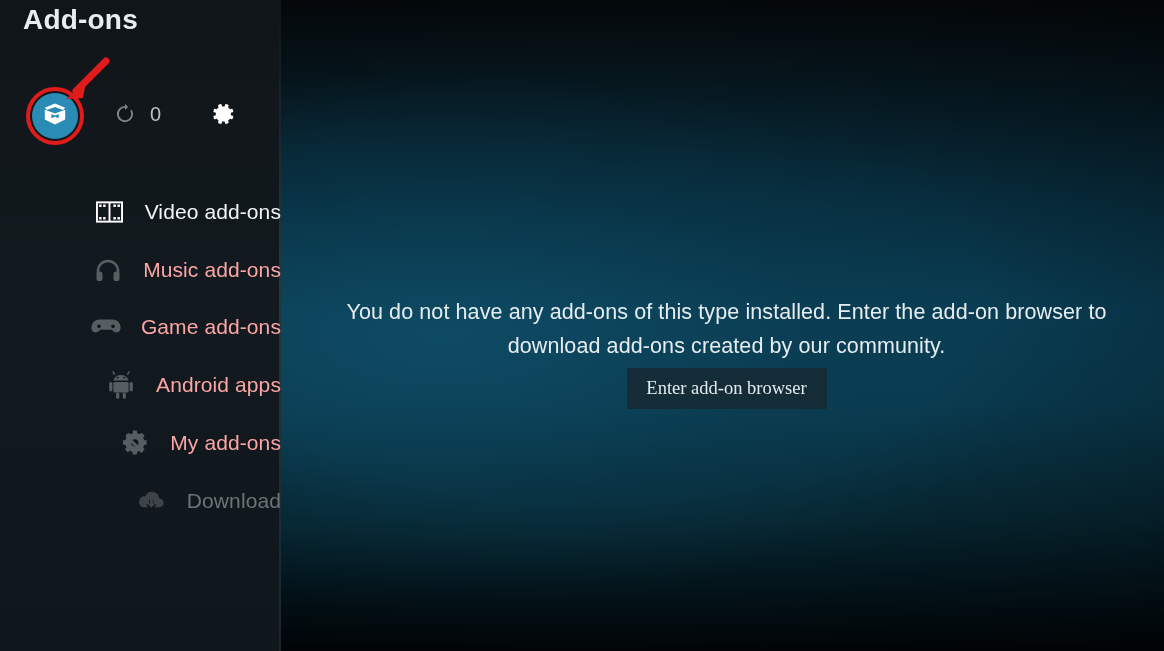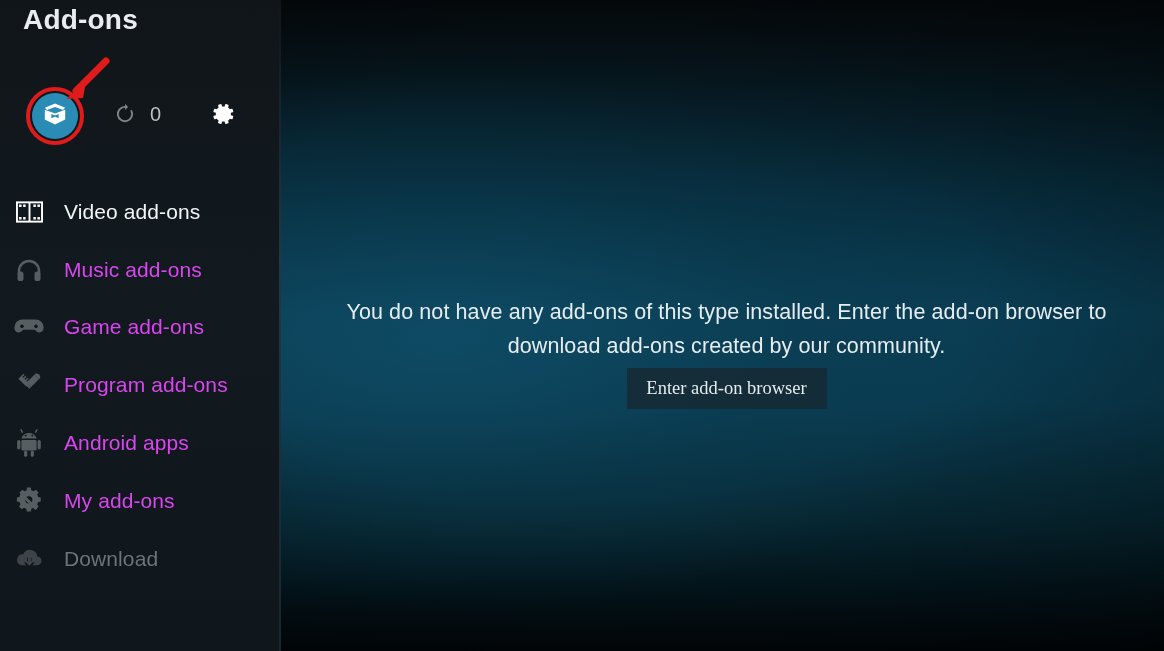--- a/index.html
+++ b/index.html
@@ -153,34 +153,35 @@
     top: 183px;
     width: 281px;
   }
   .menu-item {
     position: relative;
     height: 57.8px;
     display: flex;
     align-items: center;
     padding-left: 12px;
     box-sizing: border-box;
+    justify-content: flex-end;
   }
   .menu-icon {
     width: 34px;
     height: 30px;
     display: flex;
     align-items: center;
     justify-content: center;
     flex: 0 0 34px;
   }
   .menu-label {
     margin-left: 18px;
     font-size: 21px;
     font-weight: 400;
-    color: #d946ef;
+    color: #fca5a5;
     letter-spacing: 0.1px;
     white-space: nowrap;
   }
   .menu-item.active .menu-label { color: #f2f5f6; }
   .menu-item.dim .menu-label { color: #6d7477; }
   .menu-item.active .menu-icon svg { fill: #ffffff; stroke: #ffffff; }
   .menu-icon svg { fill: #575e62; stroke: #575e62; }
   .menu-item.dim .menu-icon svg { fill: #3d4346; stroke: #3d4346; }
 
   
@@ -311,38 +312,20 @@
       <span class="menu-icon">
         <svg width="30" height="20" viewBox="0 0 32 20">
           <path d="M9 2h14a8.6 8.6 0 0 1 8.6 8.6c0 3-1.9 5.3-4.4 5.3-2.2 0-3.2-1.2-5-3H9.8c-1.8 1.8-2.8 3-5 3C2.3 15.9.4 13.6.4 10.6A8.6 8.6 0 0 1 9 2z" stroke="none"></path>
           <circle cx="8.5" cy="9.3" r="1.9" fill="#101519" stroke="none"></circle>
           <circle cx="23.5" cy="9.3" r="1.9" fill="#101519" stroke="none"></circle>
         </svg>
       </span>
       <span class="menu-label">Game add-ons</span>
     </div>
 
-    <div class="menu-item">
-      <span class="menu-icon">
-        <svg width="28" height="28" viewBox="0 0 28 28">
-          <g transform="rotate(45 14 14)">
-            <rect x="2" y="10" width="11" height="7" stroke="none"></rect>
-            <rect x="3.6" y="10" width="1.3" height="3" fill="#101519" stroke="none"></rect>
-            <rect x="6.4" y="10" width="1.3" height="3" fill="#101519" stroke="none"></rect>
-            <rect x="9.2" y="10" width="1.3" height="3" fill="#101519" stroke="none"></rect>
-          </g>
-          <g transform="rotate(-45 14 14)">
-            <rect x="14" y="10.5" width="11" height="6.5" stroke="none"></rect>
-            <path d="M25 10.5h2.2l1.6 3.3-1.6 3.2H25z" stroke="none"></path>
-            <rect x="11.6" y="10.5" width="2.4" height="6.5" stroke="none"></rect>
-          </g>
-        </svg>
-      </span>
-      <span class="menu-label">Program add-ons</span>
-    </div>
 
     <div class="menu-item">
       <span class="menu-icon">
         <svg width="24" height="28" viewBox="0 0 24 28">
           <path d="M5.3 3.2 4.1.9M18.7 3.2 19.9.9" stroke-width="1.5" fill="none" stroke-linecap="round"></path>
           <path d="M4.4 9.4h15.2A8 8 0 0 0 4.4 9.4z" stroke="none"></path>
           <circle cx="8.7" cy="6.6" r="0.95" fill="#101519" stroke="none"></circle>
           <circle cx="15.3" cy="6.6" r="0.95" fill="#101519" stroke="none"></circle>
           <rect x="4.4" y="11" width="15.2" height="10.5" rx="1.3" stroke="none"></rect>
           <rect x="0.2" y="11" width="3.2" height="9.4" rx="1.6" stroke="none"></rect>

